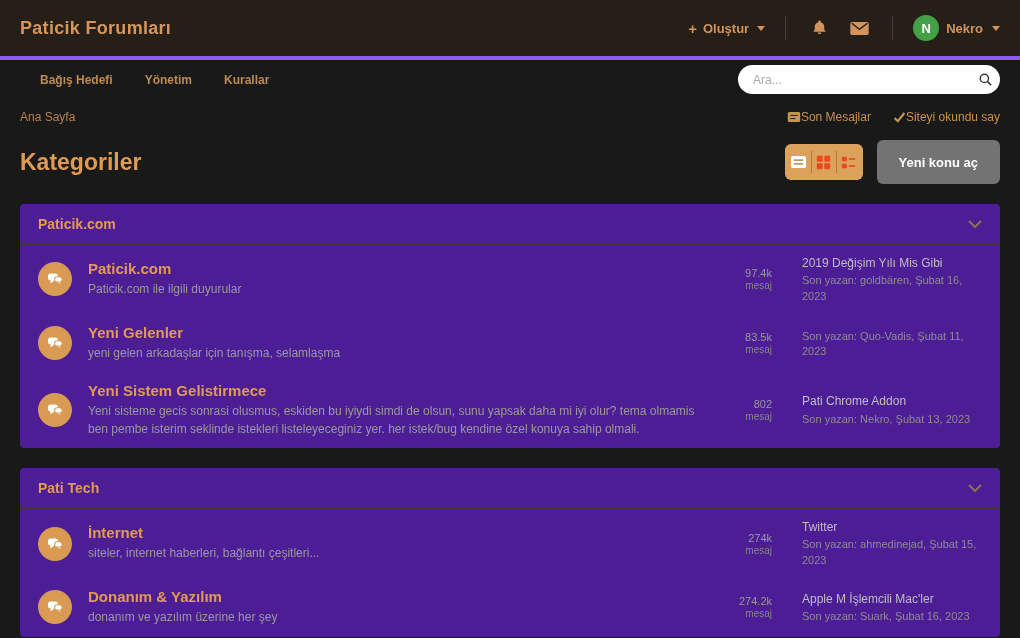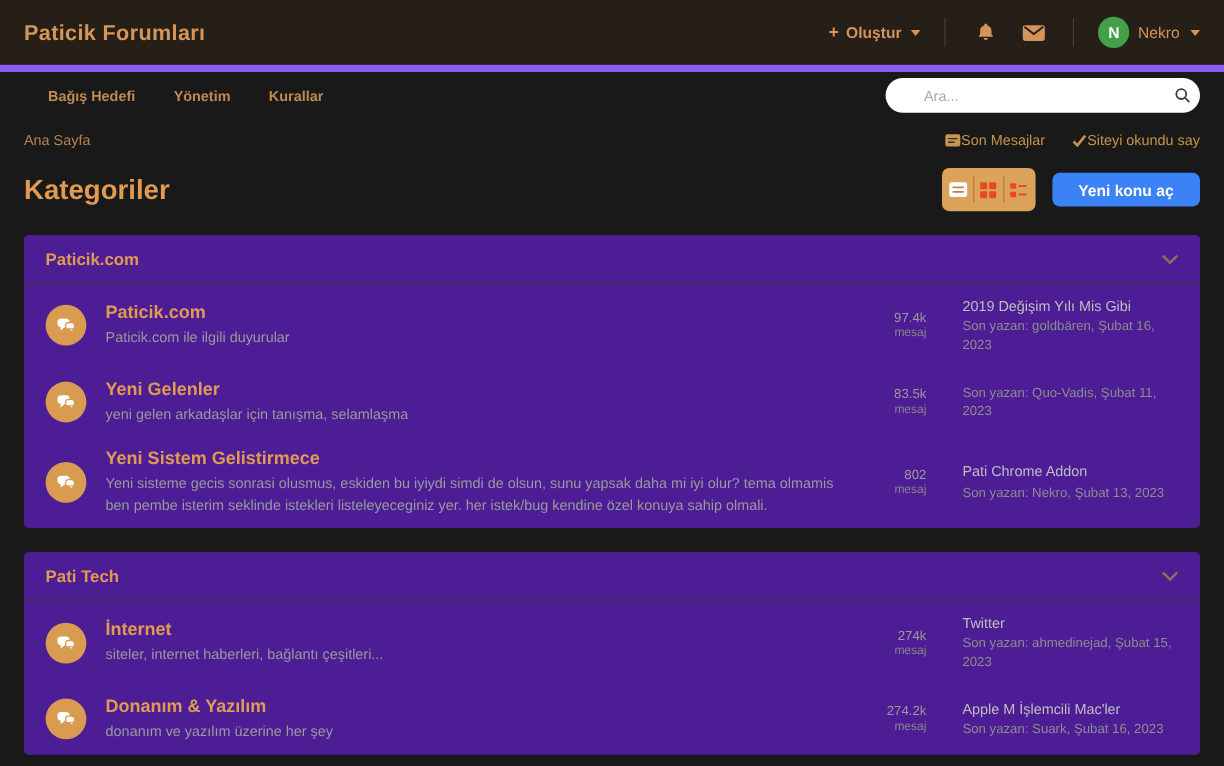--- a/index.html
+++ b/index.html
@@ -1,53 +1,53 @@
 <!DOCTYPE html>
 <html><head>
 <meta charset="utf-8">
 <style>
   html,body{margin:0;padding:0;background:#191919;}
   body{width:1020px;height:638px;overflow:hidden;font-family:"Liberation Sans",sans-serif;position:relative;}
 
   
-  .header{height:60px;background:#251f18;border-bottom:6px solid #8b5cf6;display:flex;align-items:center;justify-content:space-between;padding:0 20px;box-sizing:border-box;}
+  .header{height:60px;background:#251f18;border-bottom:4px solid #8b5cf6;display:flex;align-items:center;justify-content:space-between;padding:0 20px;box-sizing:border-box;}
   .brand{font-size:18px;font-weight:bold;color:#d6965a;letter-spacing:.3px;cursor:pointer;}
   .hright{display:flex;align-items:center;gap:14px;}
   .hlink{display:flex;align-items:center;gap:6px;color:#d4935a;font-size:13px;font-weight:bold;cursor:pointer;}
   .plus{font-size:15px;font-weight:bold;}
   .caret{width:0;height:0;border-left:4px solid transparent;border-right:4px solid transparent;border-top:5px solid #d4935a;display:inline-block;margin-left:2px;}
   .vdiv{width:1px;height:24px;background:#473f35;margin:0 6px;}
   .iconbtn{display:flex;align-items:center;justify-content:center;width:26px;height:26px;cursor:pointer;}
   .avatar{width:26px;height:26px;border-radius:50%;background:#43a047;color:#fff;font-size:13px;font-weight:bold;display:flex;align-items:center;justify-content:center;}
   .userwrap{display:flex;align-items:center;gap:7px;cursor:pointer;}
-  .username{color:#d4935a;font-size:13px;font-weight:normal;}
+  .username{color:#d4935a;font-size:13px;font-weight:bold;}
 
   
   .navbar{height:40px;display:flex;align-items:center;padding:0 20px;box-sizing:border-box;position:relative;}
   .navlinks{display:flex;gap:32px;margin-left:20px;}
   .navlink{color:#bf8a52;font-size:12px;font-weight:bold;cursor:pointer;}
   .searchwrap{position:absolute;right:20px;top:5px;width:262px;height:29px;background:#fff;border-radius:15px;display:flex;align-items:center;}
-  .searchinput{border:none;outline:none;background:transparent;flex:1;padding:0 8px 0 15px;font-size:12px;color:#444;font-family:"Liberation Sans",sans-serif;margin-left:17px;}
+  .searchinput{border:none;outline:none;background:transparent;flex:1;padding:0 8px 0 15px;font-size:12px;color:#444;font-family:"Liberation Sans",sans-serif;}
   .searchinput::placeholder{color:#a9a9a9;}
   .searchbtn{width:30px;display:flex;align-items:center;justify-content:center;cursor:pointer;}
 
   
   .crumbrow{display:flex;align-items:center;justify-content:space-between;padding:0 20px;margin-top:10px;}
   .crumb{color:#b5824d;font-size:12px;cursor:pointer;}
   .quick{display:flex;align-items:center;gap:22px;}
   .quicklink{display:flex;align-items:center;gap:0;color:#c8924f;font-size:12px;cursor:pointer;}
 
   
   .pagehead{display:flex;align-items:center;justify-content:space-between;padding:0 20px;margin-top:16px;}
   .pagetitle{font-size:23px;font-weight:700;color:#e09a52;}
   .controls{display:flex;align-items:center;gap:14px;}
   .viewtoggle{display:flex;background:#dba25c;border-radius:6px;height:36px;align-items:center;padding:0 2px;}
   .vcell{width:24px;height:36px;display:flex;align-items:center;justify-content:center;cursor:pointer;}
   .vsep{width:1px;height:22px;background:rgba(150,82,20,.5);}
-  .newtopic{background:#3b82f6;border:none;border-radius:6px;height:28px;padding:0 22px;color:#fff;font-size:13px;font-weight:bold;font-family:"Liberation Sans",sans-serif;cursor:pointer;}
+  .newtopic{background:#737373;border:none;border-radius:6px;height:44px;padding:0 22px;color:#fff;font-size:13px;font-weight:bold;font-family:"Liberation Sans",sans-serif;cursor:pointer;}
 
   
   .section{margin:20px 20px 18px 20px;background:#4c1d95;border-radius:4px;overflow:hidden;}
   .sechead{display:flex;align-items:center;justify-content:space-between;padding:12px 18px;border-bottom:1px solid #3a3a3a;cursor:pointer;}
   .sectitle{font-size:14px;font-weight:bold;color:#e09a52;}
   .row{display:flex;align-items:center;padding:10px 18px;cursor:pointer;}
   .ficon{width:34px;height:34px;border-radius:50%;background:#d99a52;display:flex;align-items:center;justify-content:center;flex:0 0 34px;}
   .fmain{flex:1;margin-left:16px;margin-right:16px;}
   .ftitle{font-size:15px;font-weight:bold;color:#e09a52;}
   .fdesc{font-size:12px;color:#9a9a9a;margin-top:4px;line-height:1.45;}

